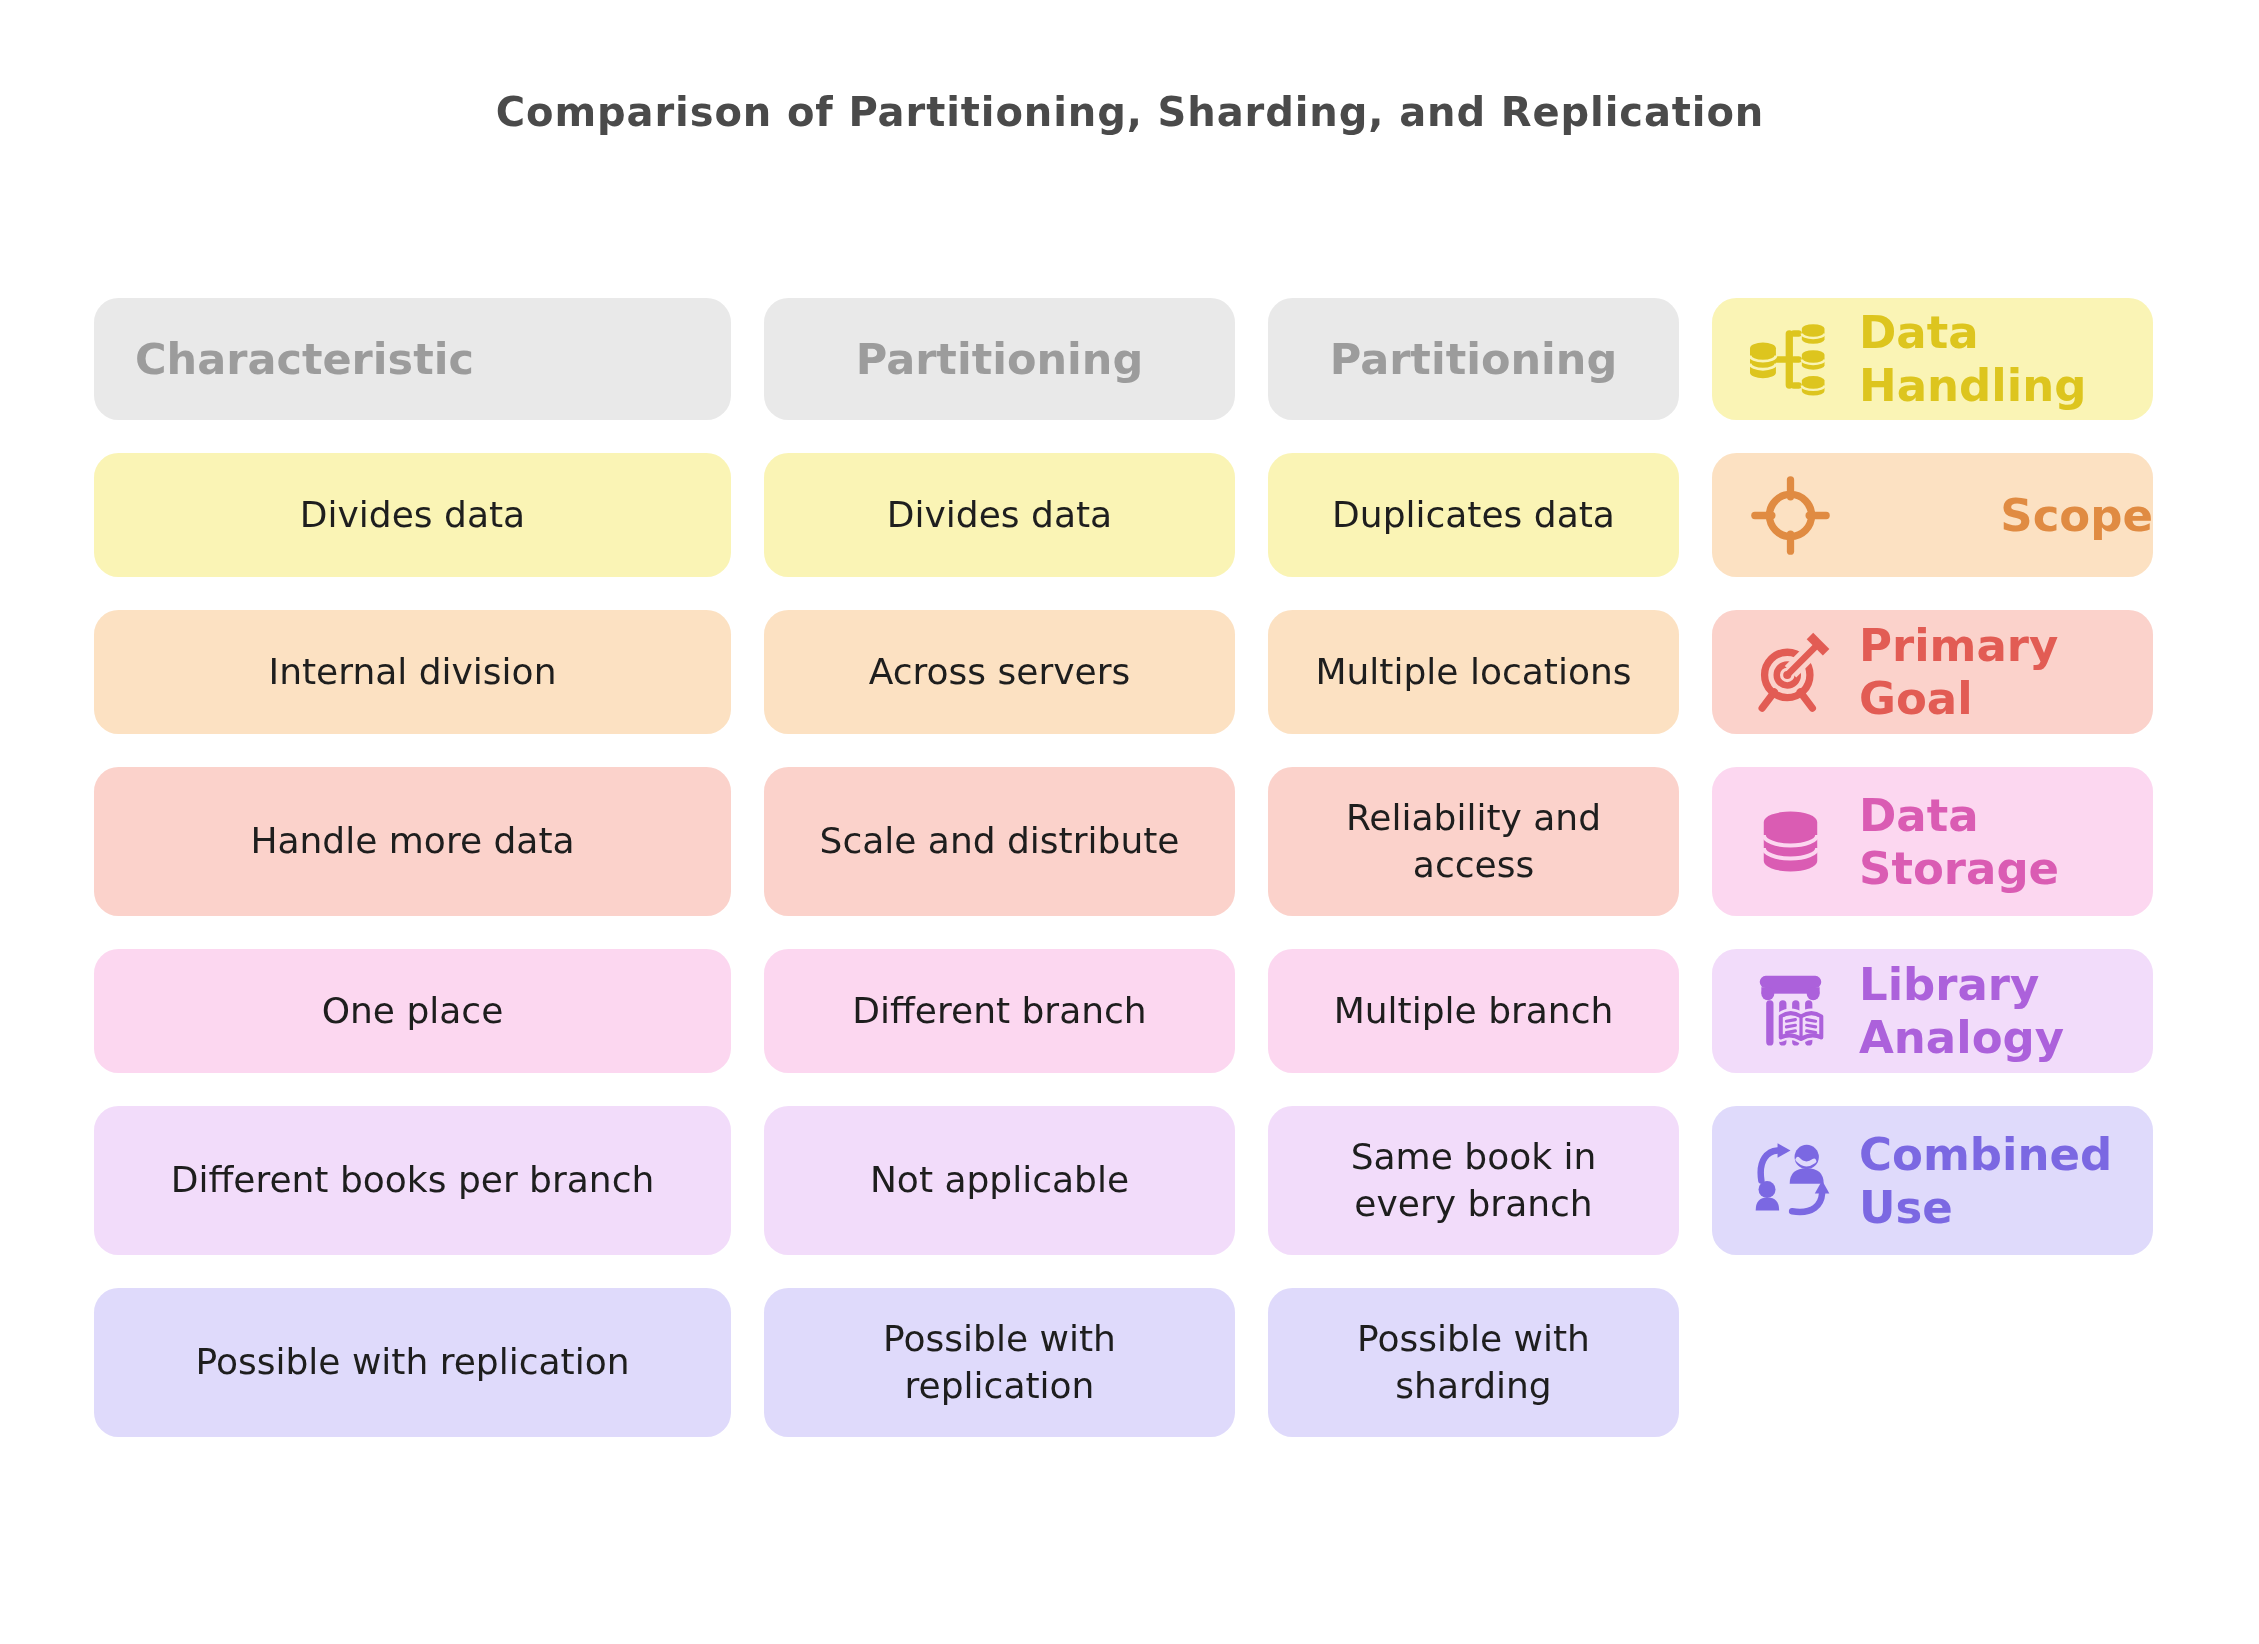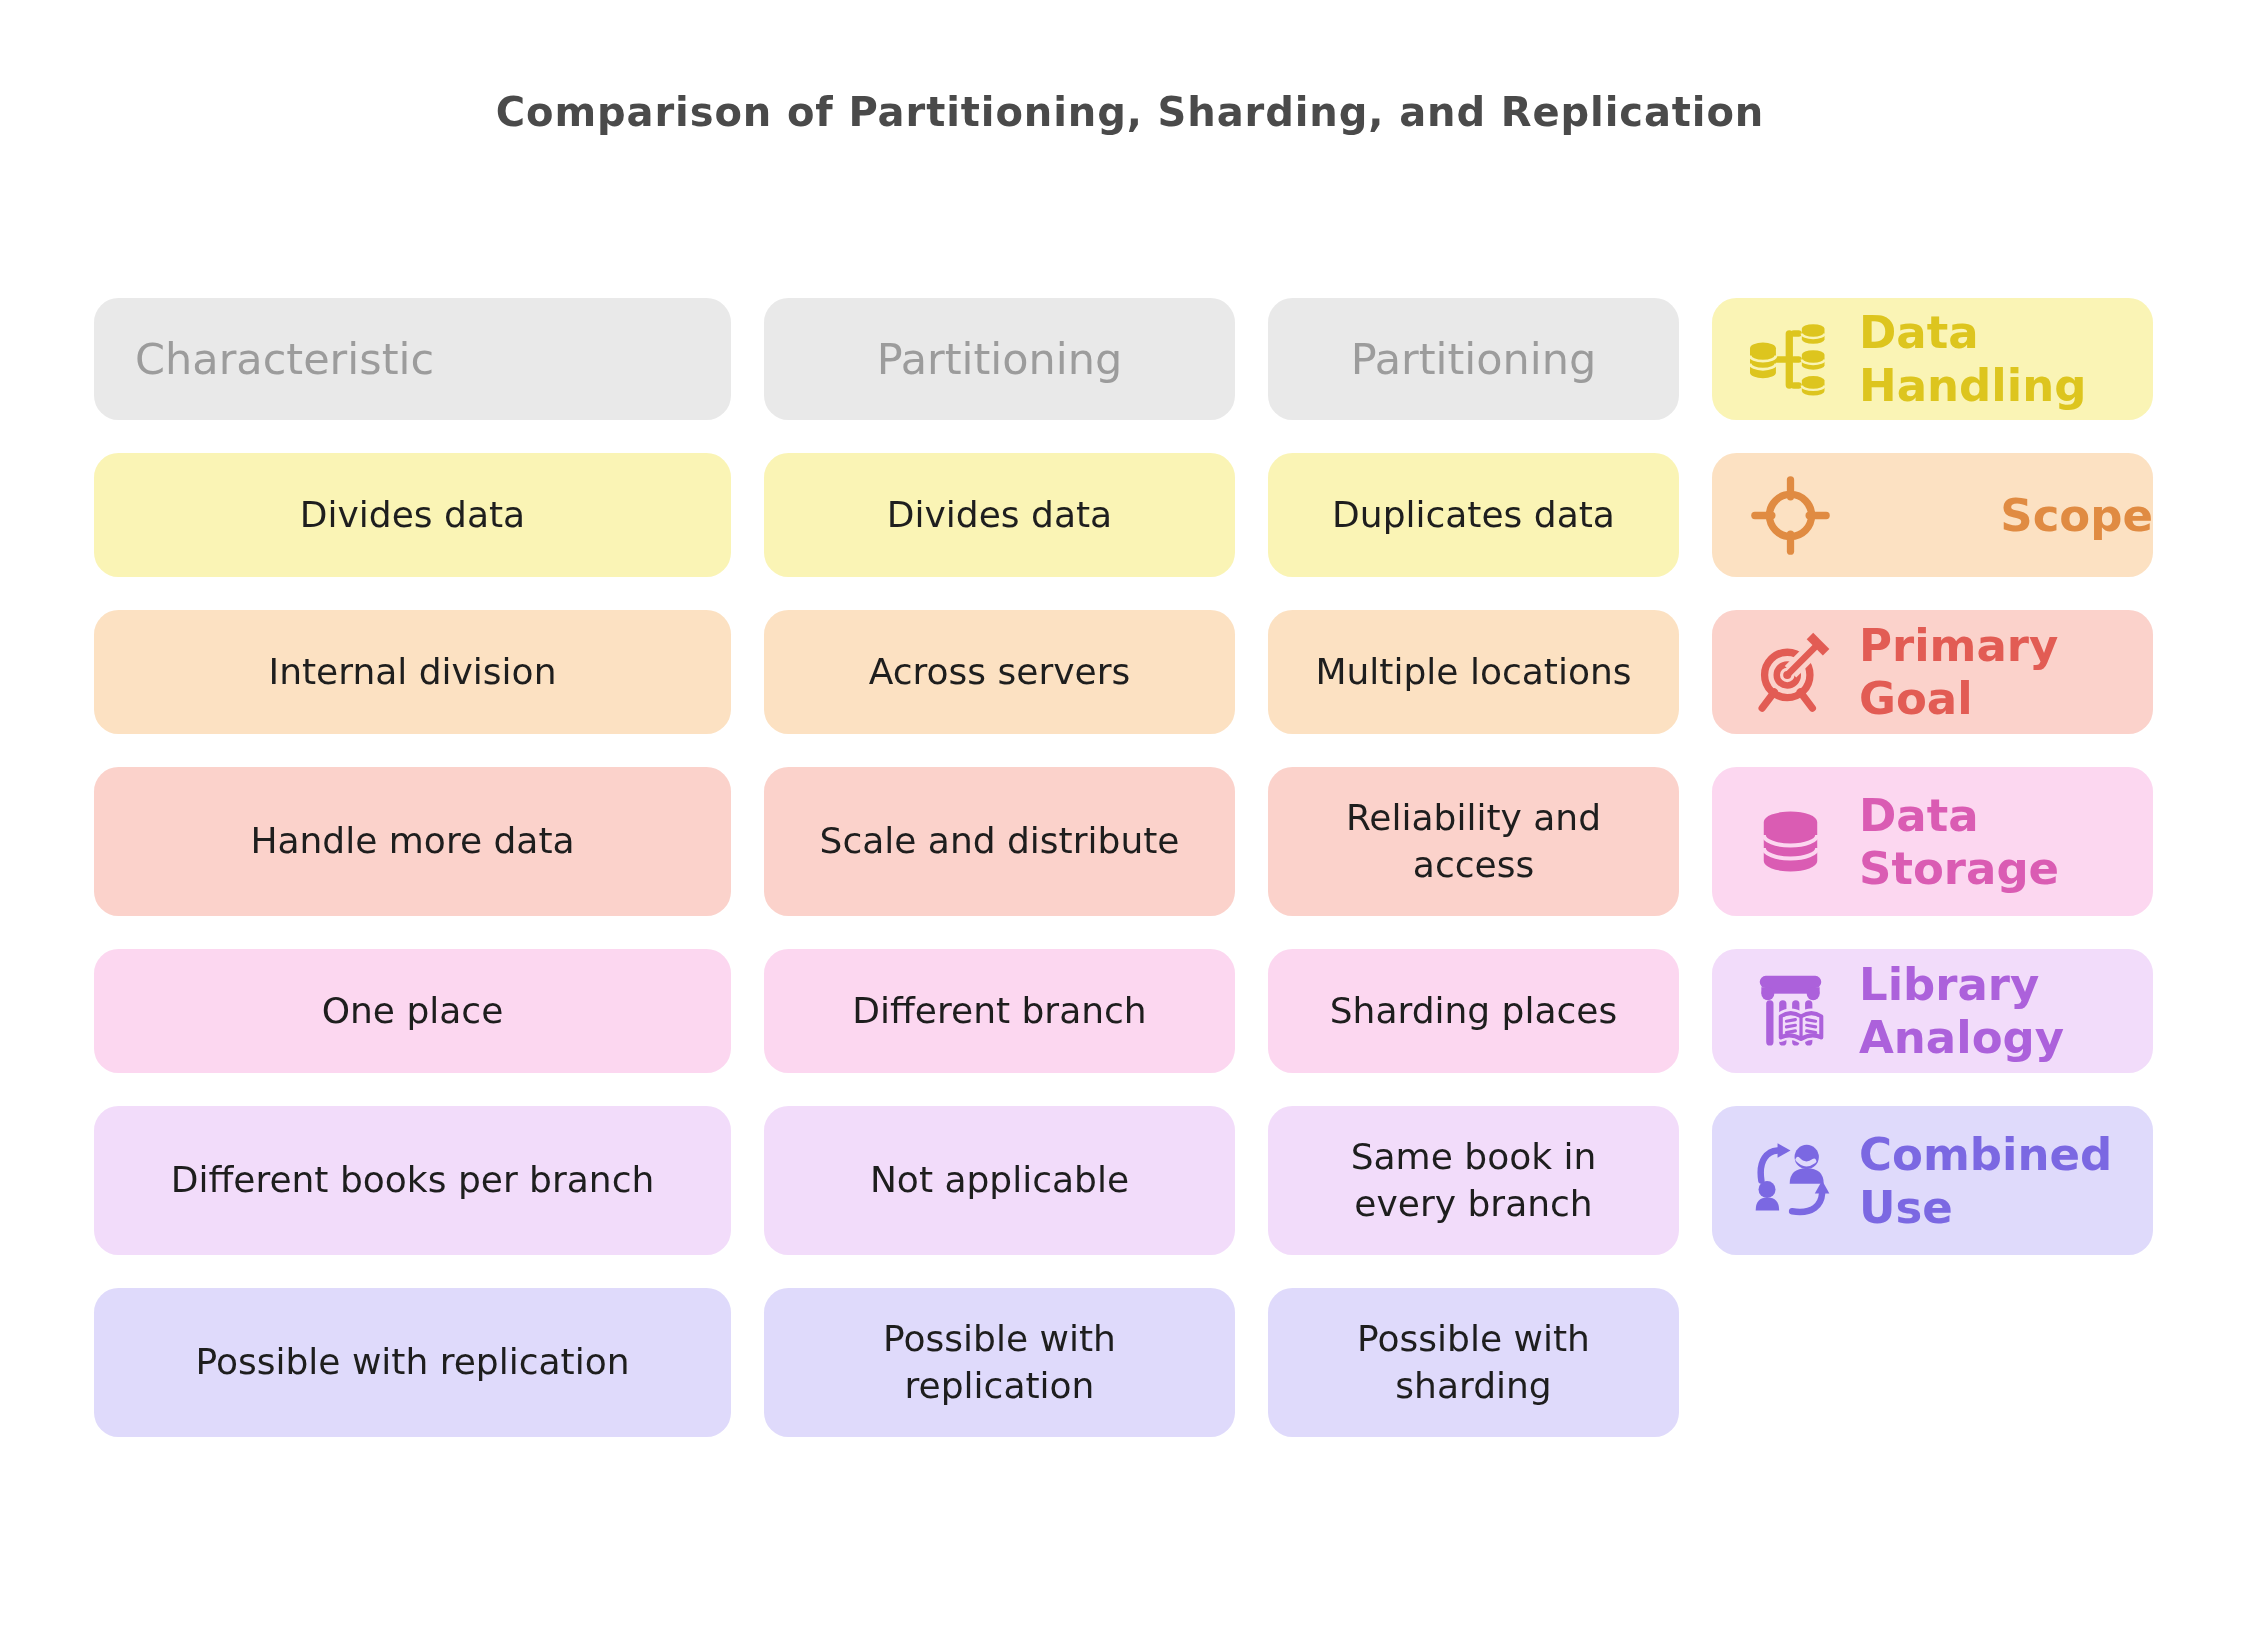--- a/index.html
+++ b/index.html
@@ -22,21 +22,21 @@
     gap:33px;
     width:2057px;
   }
   .cell{
     border-radius:24.5px;
     display:flex;align-items:center;justify-content:center;
     box-sizing:border-box;
   }
   .head{
     background:#E9E9E9;color:#9C9C9C;
-    font-size:43px;font-weight:normal;
+    font-size:43px;font-weight:bold;
   }
   .head.first{justify-content:flex-start;padding-left:41px;}
   .char{
     background:var(--bg);color:var(--accent);
     justify-content:space-between;
     gap:28px;padding-left:38px;
     font-size:45px;font-weight:bold;
   }
   .char .icn{flex:none;width:81px;height:81px;display:block;}
   .char .icn svg{width:81px;height:81px;display:block;}
@@ -138,21 +138,21 @@
         <g fill="none" style="stroke:var(--bg)" stroke-width="5">
           <path d="M17,42 a33,13 0 0 0 66,0"></path>
           <path d="M17,58 a33,13 0 0 0 66,0"></path>
         </g>
       </svg>
     </span>
     <span>Data Storage</span>
   </div>
   <div class="cell data r3">One place</div>
   <div class="cell data r3">Different branch</div>
-  <div class="cell data r3">Sharding places</div>
+  <div class="cell data r3">Multiple branch</div>
 
   <div class="cell char r4">
     <span class="icn">
       <svg viewBox="0 0 100 100">
         <g fill="currentColor">
           <rect x="12" y="6" width="76" height="15" rx="7.5"></rect>
           <rect x="14" y="20" width="72" height="8"></rect>
           <circle cx="22" cy="28" r="8"></circle>
           <circle cx="78" cy="28" r="8"></circle>
           <rect x="20" y="36" width="9" height="56" rx="4.5"></rect>

